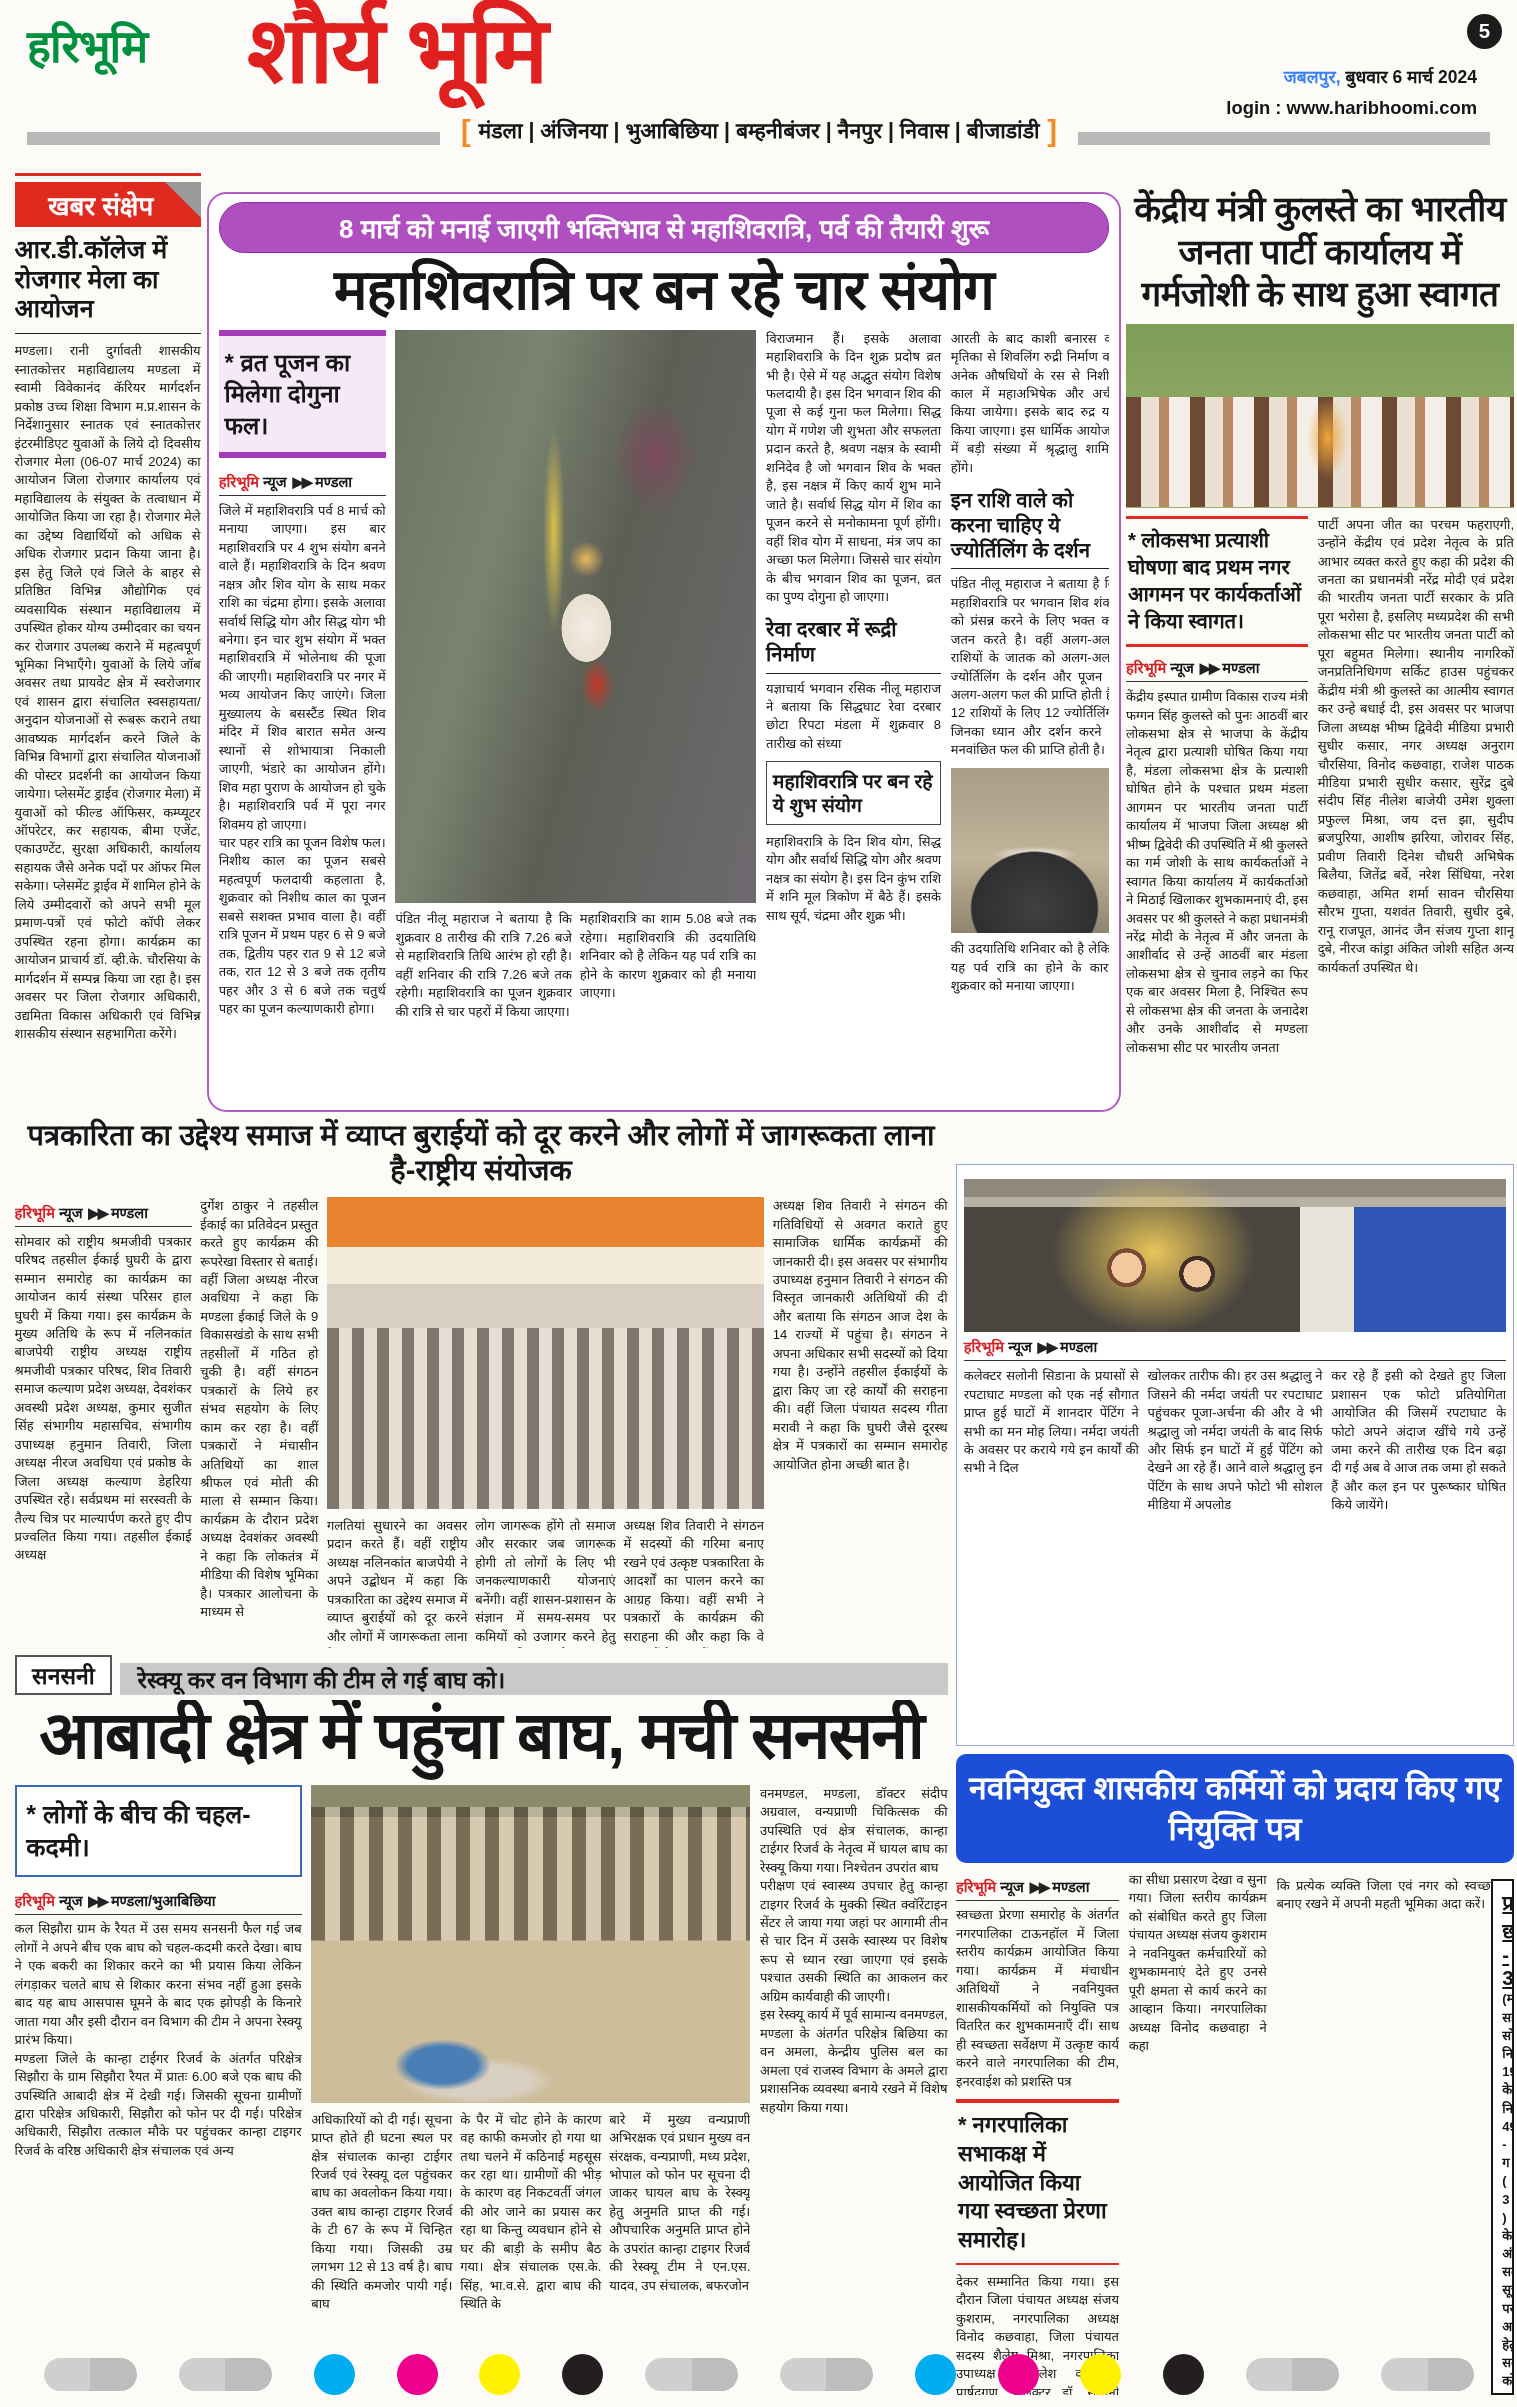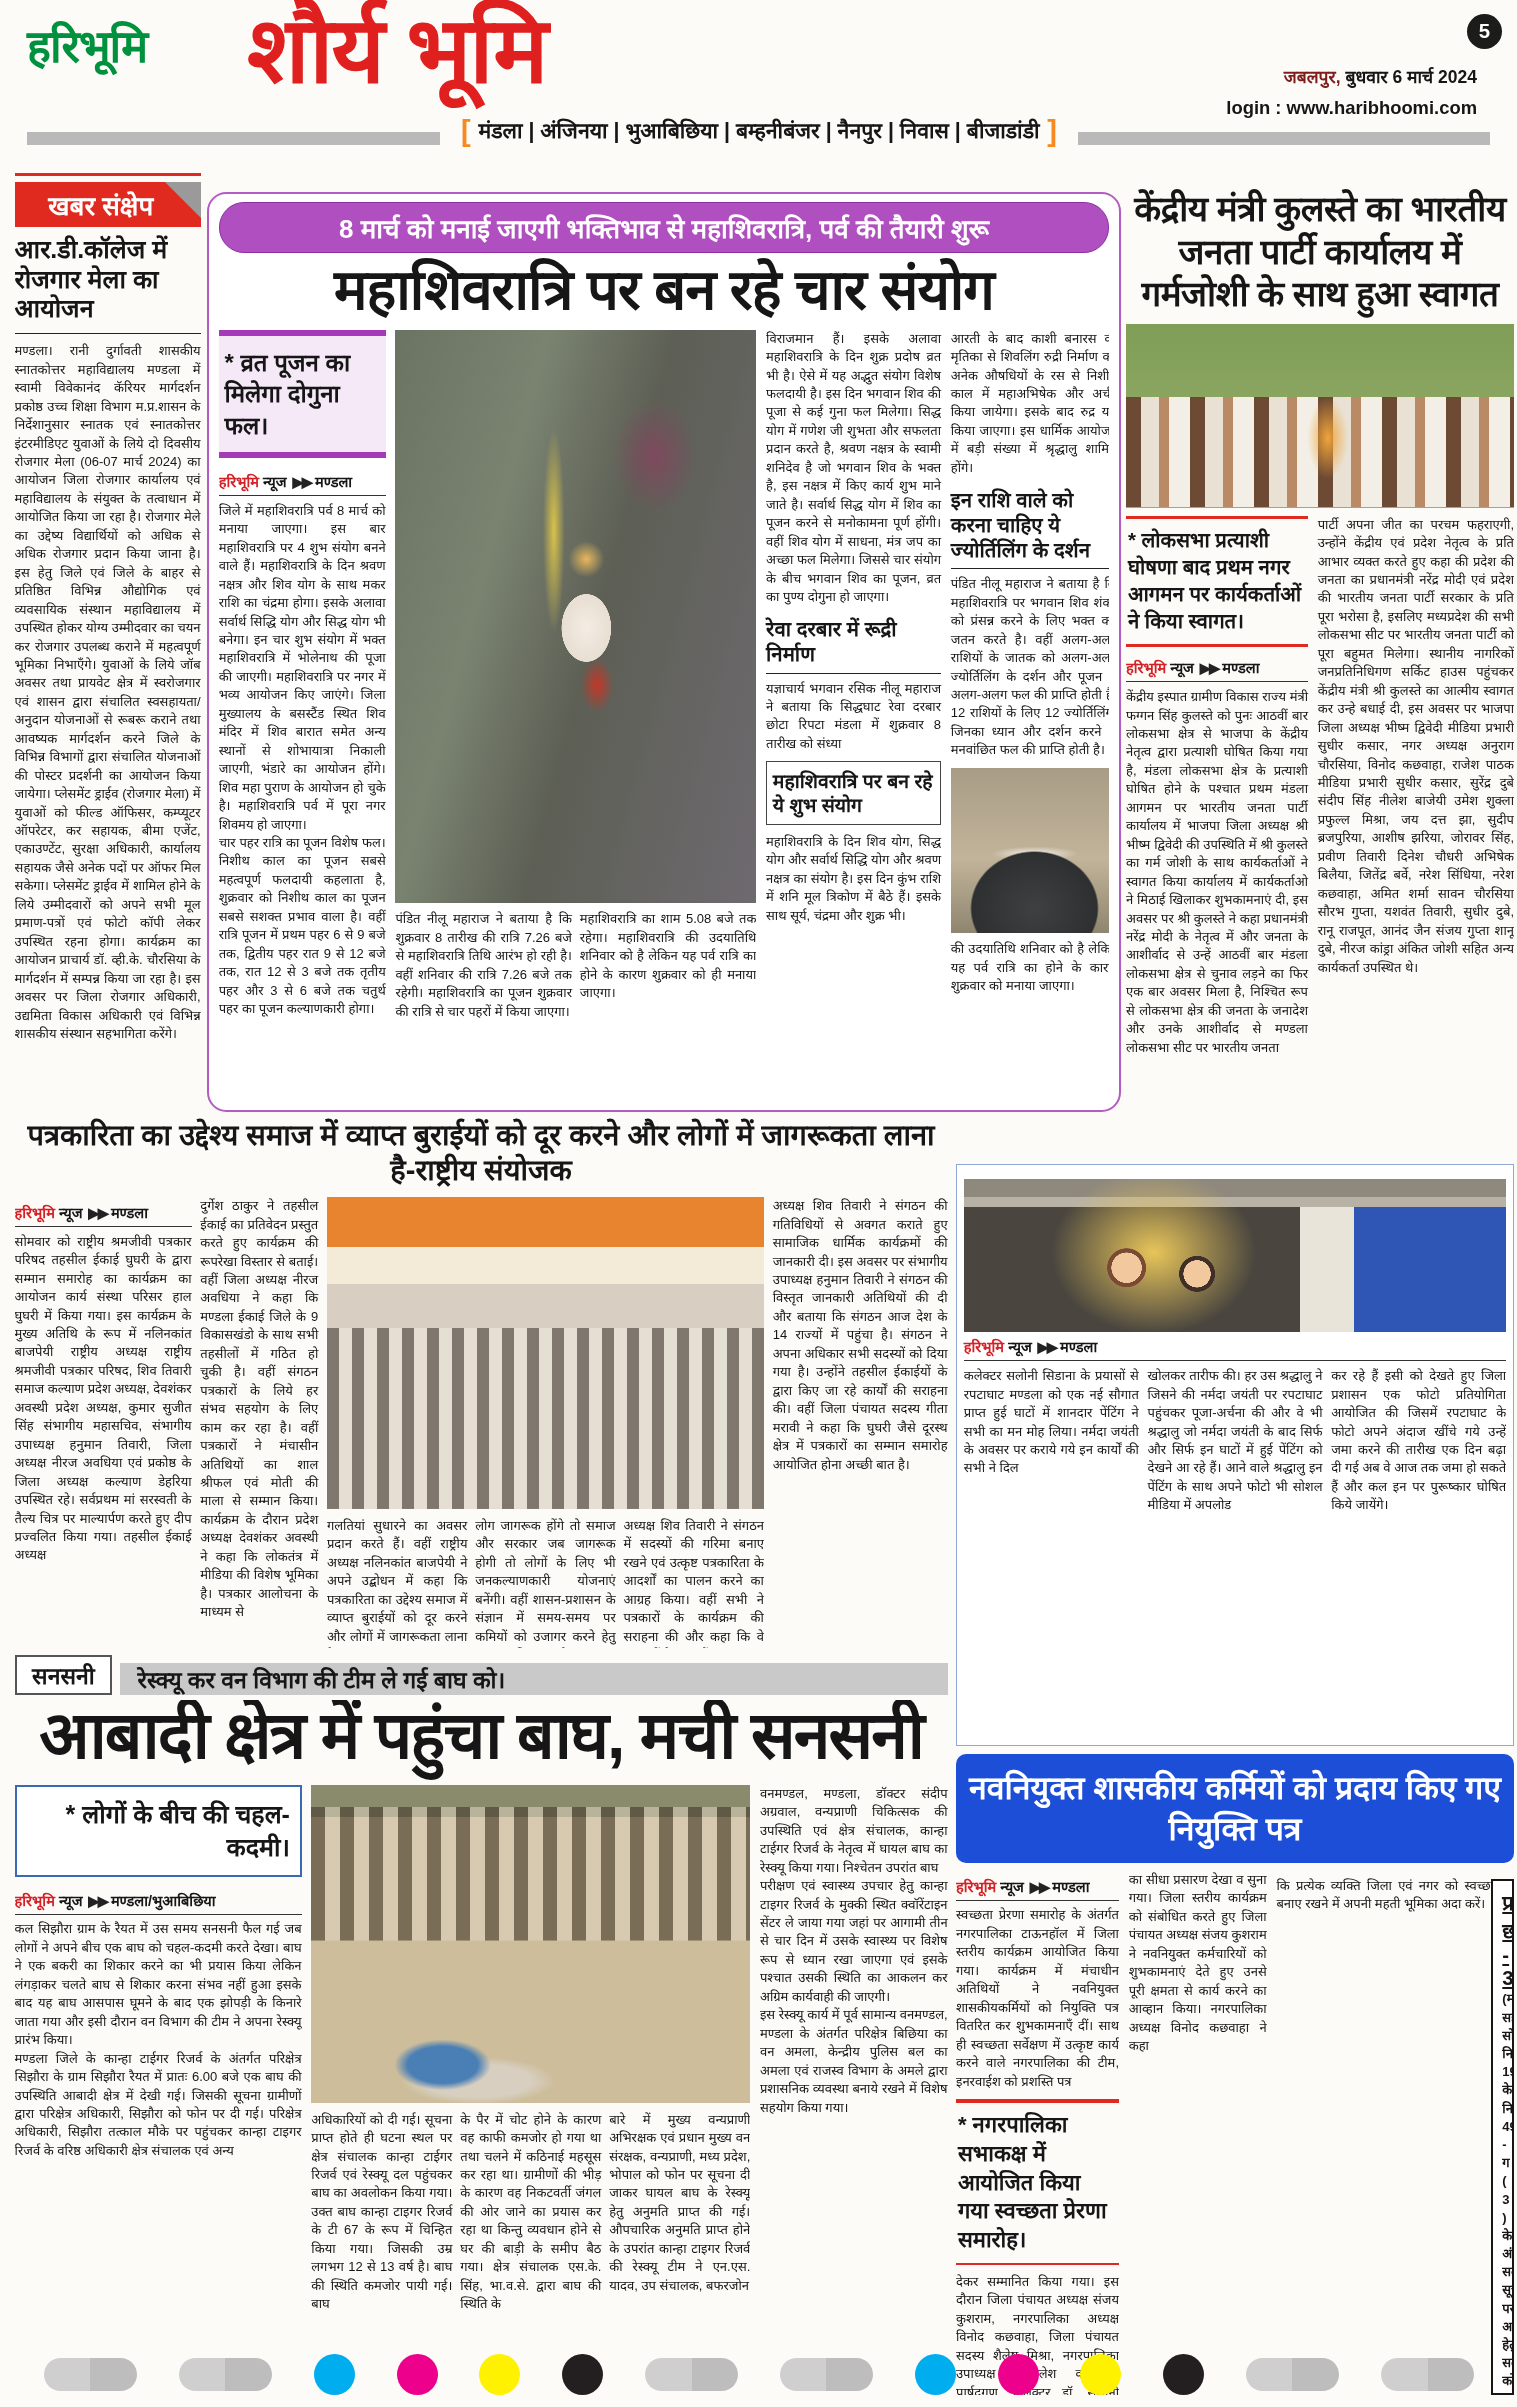--- a/index.html
+++ b/index.html
@@ -4,21 +4,21 @@
 <style>
   html,body{margin:0;padding:0;}
   body{font-family:"Liberation Sans",sans-serif;background:#e8e6e0;}
   .page{position:relative;width:1518px;height:2407px;background:#fcfbf7;overflow:hidden;margin:0 auto;color:#161616;}
   
   .logo{position:absolute;left:27px;top:13.6px;font-size:45px;font-weight:800;color:#00913f;letter-spacing:-1px;}
   .mast-title{position:absolute;left:247px;top:1.9px;font-size:92px;font-weight:800;color:#e0201f;letter-spacing:-1.9px;line-height:1.05;}
   .pagenum{position:absolute;left:1467px;top:13.6px;width:35px;height:35px;background:#1c1c1a;color:#fff;border-radius:50%;
            display:flex;align-items:center;justify-content:center;font-size:20.4px;font-weight:800;}
   .dateline{position:absolute;right:41px;top:64px;width:417px;text-align:right;font-size:17.5px;font-weight:700;}
-  .dateline .city{color:#7f1d1d;margin-left:26px;}
+  .dateline .city{color:#3b82f6;margin-left:26px;}
   .login{position:absolute;right:41px;top:97px;width:417px;text-align:right;font-size:18.4px;font-weight:800;}
   .citybar{position:absolute;top:132px;left:27px;width:1463px;height:12.6px;background:#b9b9b9;}
   .citieswrap{position:absolute;top:113px;left:0;width:100%;text-align:center;}
   .cities{display:inline-block;background:#fcfbf7;padding:1.9px 13.6px;font-size:21.3px;font-weight:800;}
   .brk{color:#f6891f;font-weight:800;font-size:29px;vertical-align:-2.9px;padding:0 7.8px;}
   
   .byline{font-size:14.6px;font-weight:800;border-bottom:1.5px solid #333;padding:4.9px 0 3.9px;margin-bottom:5.8px;}
   .byline .b{color:#d42027;}
   .byline .ar{color:#222;letter-spacing:-1.9px;margin:0 3.9px 0 5.8px;}
   .body{font-size:13px;line-height:1.42;text-align:justify;white-space:pre-line;}
@@ -85,21 +85,21 @@
   .pu > div{flex:1;}
   
   .sansani{position:absolute;left:14.6px;top:1652px;width:933px;height:43px;display:flex;align-items:flex-end;}
   .slabel{border:2.4px solid #555;background:#fff;font-size:23px;font-weight:800;padding:1.9px 15.5px;display:flex;align-items:center;}
   .sstrip{flex:1;background:#c9c9c9;font-size:23px;font-weight:800;display:flex;align-items:center;padding-left:17.5px;margin-left:7.8px;}
   
   .tiger{position:absolute;left:14.6px;top:1700px;width:933px;height:648px;overflow:hidden;}
   .tiger-head{font-size:66px;font-weight:800;text-align:center;letter-spacing:-1.9px;line-height:1.08;}
   .tiger-grid{display:flex;gap:9.7px;margin-top:13.6px;height:540px;overflow:hidden;}
   .tg1{width:287px;flex:none;display:flex;flex-direction:column;}
-  .chahal{border:2.4px solid #3a6ab5;background:#fff;font-size:25px;font-weight:800;padding:11.6px 9.7px;line-height:1.3;margin-bottom:7.8px;text-align:right;}
+  .chahal{border:2.4px solid #3a6ab5;background:#fff;font-size:25px;font-weight:800;padding:11.6px 9.7px;line-height:1.3;margin-bottom:7.8px;}
   .tg1 .body{flex:1;overflow:hidden;}
   .tgm{width:439px;flex:none;display:flex;flex-direction:column;gap:7.8px;}
   .ph-tiger{height:318px;background-image:
       radial-gradient(78px 41px at 30% 88%, #4a7fb5 0 45%, rgba(0,0,0,0) 62%),
       radial-gradient(107px 33px at 38% 93%, #d8cfc0 0 50%, rgba(0,0,0,0) 72%),
       repeating-linear-gradient(90deg,rgba(70,60,45,.62) 0 13.6px,rgba(222,212,192,.55) 13.6px 29px),
       linear-gradient(#8a8a6d 0 10%,#cdbd9b 10% 100%);
       background-size:100% 100%,100% 100%,100% 42%,100% 100%;background-position:center,center,top 12% center,top;}
   .tgu{display:flex;gap:7.8px;flex:1;overflow:hidden;}
   .tgu > div{flex:1;}

